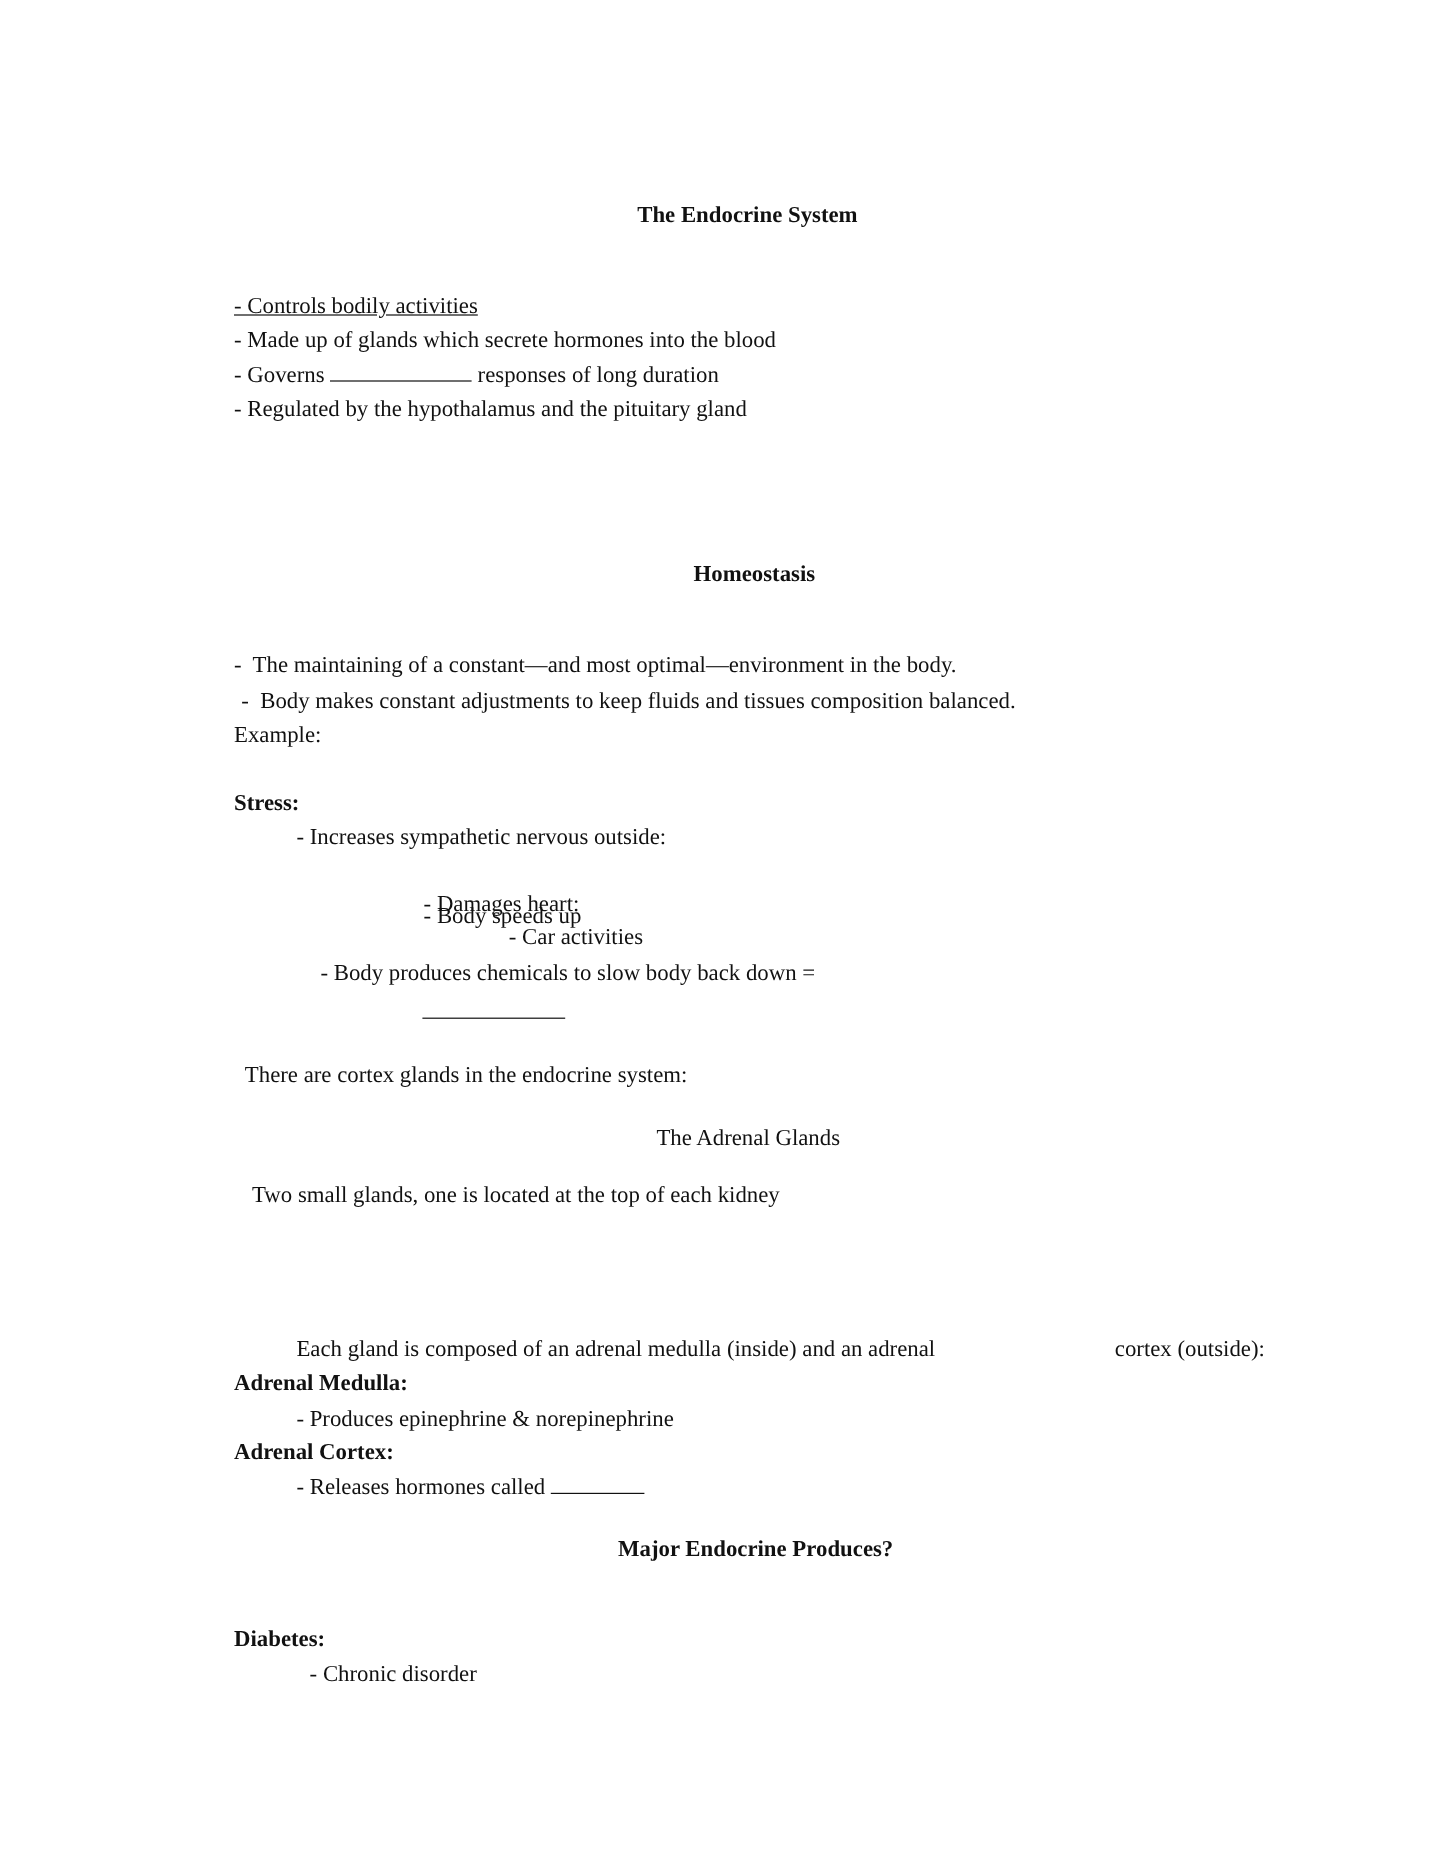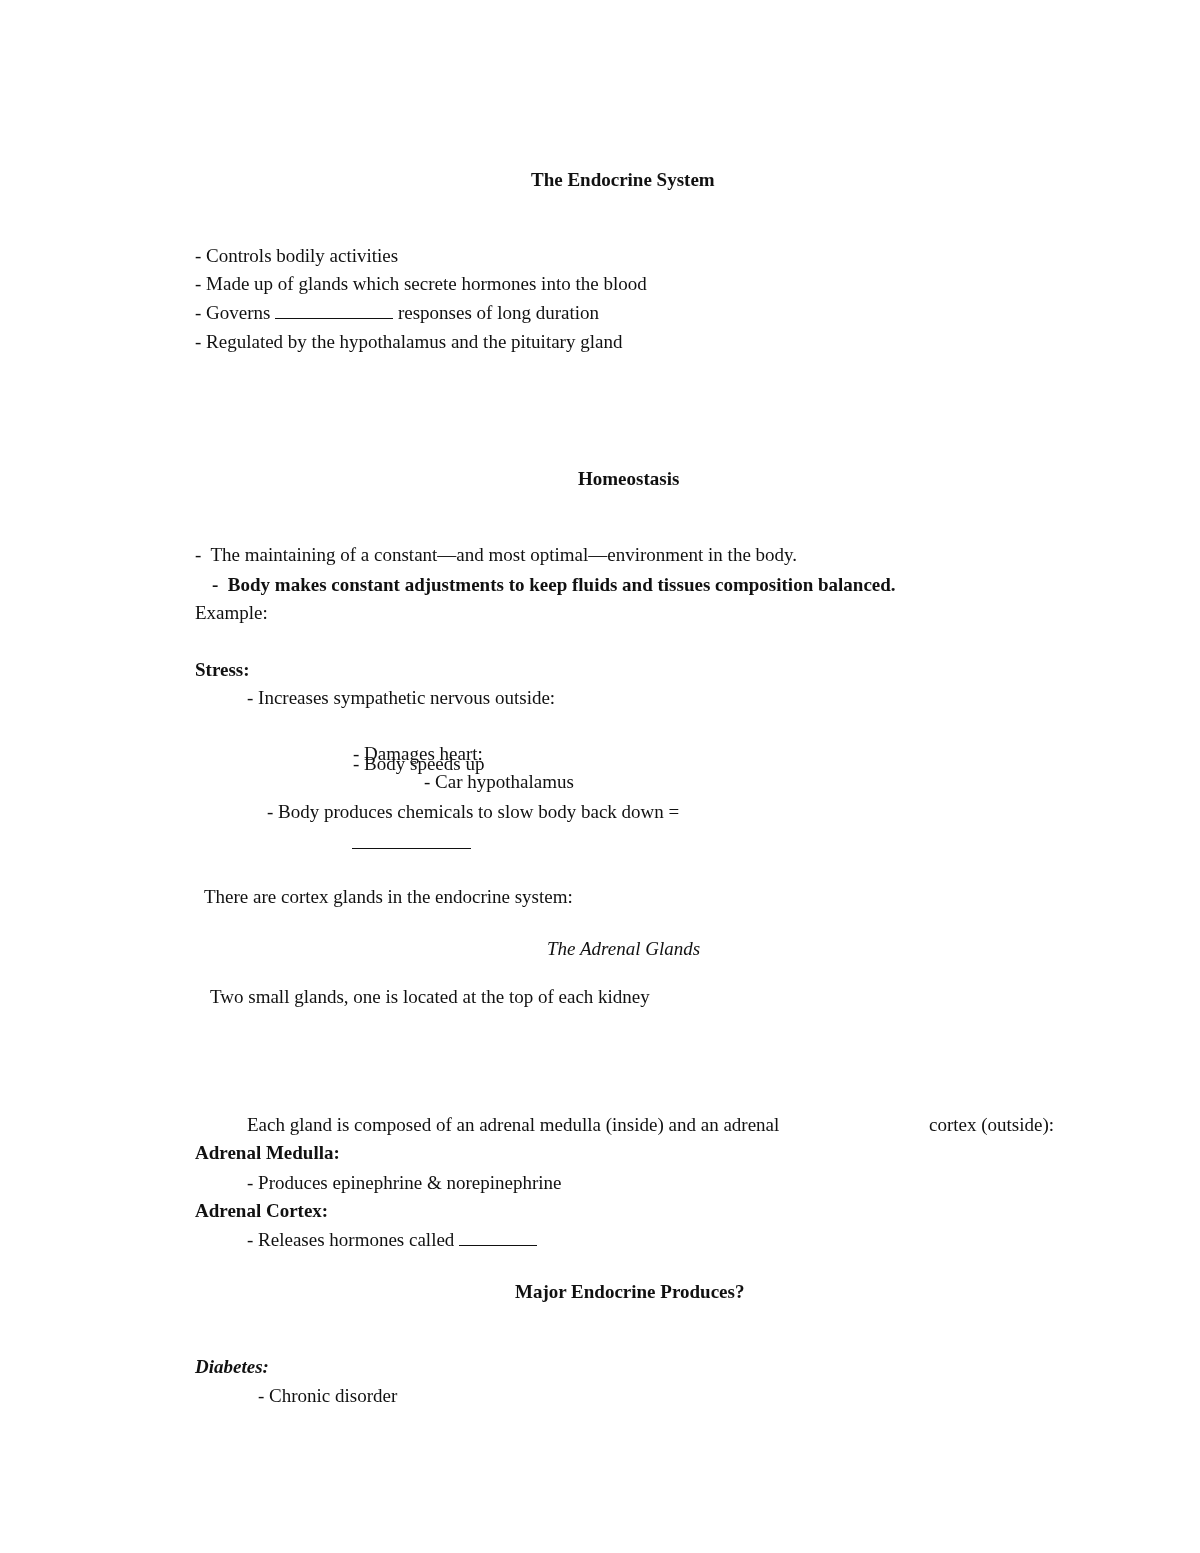--- a/index.html
+++ b/index.html
@@ -1,45 +1,45 @@
 <!DOCTYPE html>
 <html><head>
 <meta charset="utf-8">
 <style>
   html, body { margin: 0; padding: 0; background: #ffffff; }
   body { width: 1200px; height: 1553px; position: relative; overflow: hidden;
          font-family: "Liberation Serif", "DejaVu Serif", serif; color: #111; font-size: 19px; }
   .t { position: absolute; white-space: pre; line-height: 1; }
   .b { font-weight: bold; }
-  .i { font-style: italic; }
+  .i { }
   .blank { display: inline-block; border-bottom: 1.5px solid #111; height: 1px; vertical-align: baseline; }
   .rule { position: absolute; border-top: 1.5px solid #111; }
 </style>
 </head>
 <body>
 
 <div>
 
   <div class="t b" style="left:531px; top:170px;">The Endocrine System</div>
 
-  <div class="t" style="left:195px; top:246px;">- Controls bodily activities</div>
+  <div class="t" style="left:195px; top:246px;text-decoration:underline;">- Controls bodily activities</div>
   <div class="t" style="left:195px; top:274px;">- Made up of glands which secrete hormones into the blood</div>
   <div class="t" style="left:195px; top:303px;"><span>- Governs </span><span class="blank" style="width:118px;"></span><span> responses of long duration</span></div>
   <div class="t" style="left:195px; top:332px;">- Regulated by the hypothalamus and the pituitary gland</div>
 
   <div class="t b" style="left:578px; top:469px;">Homeostasis</div>
   <div class="t" style="left:195px; top:545px;">-  The maintaining of a constant—and most optimal—environment in the body.</div>
-  <div class="t" style="left:212px; top:575px;font-weight:bold;">-  Body makes constant adjustments to keep fluids and tissues composition balanced.</div>
+  <div class="t" style="left:201px; top:575px;">-  Body makes constant adjustments to keep fluids and tissues composition balanced.</div>
   <div class="t" style="left:195px; top:603px;">Example:</div>
 
   <div class="t b" style="left:195px; top:660px;">Stress:</div>
   <div class="t" style="left:247px; top:688px;">- Increases sympathetic nervous outside:</div>
   <div class="t" style="left:353px; top:716px;margin-top:38px;">- Body speeds up</div>
   <div class="t" style="left:353px; top:744px;">- Damages heart:</div>
-  <div class="t" style="left:424px; top:772px;">- Car hypothalamus</div>
+  <div class="t" style="left:424px; top:772px;">- Car activities</div>
   <div class="t" style="left:247px; top:802px;margin-left:20px;">- Body produces chemicals to slow body back down =</div>
   <div class="rule" style="left:352px; top:848px; width:119px;"></div>
 
   <div class="t" style="left:204px; top:887px;">There are cortex glands in the endocrine system:</div>
 
   <div class="t i" style="left:547px; top:939px;">The Adrenal Glands</div>
   <div class="t" style="left:210px; top:987px;">Two small glands, one is located at the top of each kidney</div>
 
   <div class="t" style="left:247px; top:1115px;">Each gland is composed of an adrenal medulla (inside) and an adrenal</div>
   <div class="t" style="left:929px; top:1115px;">cortex (outside):</div>

